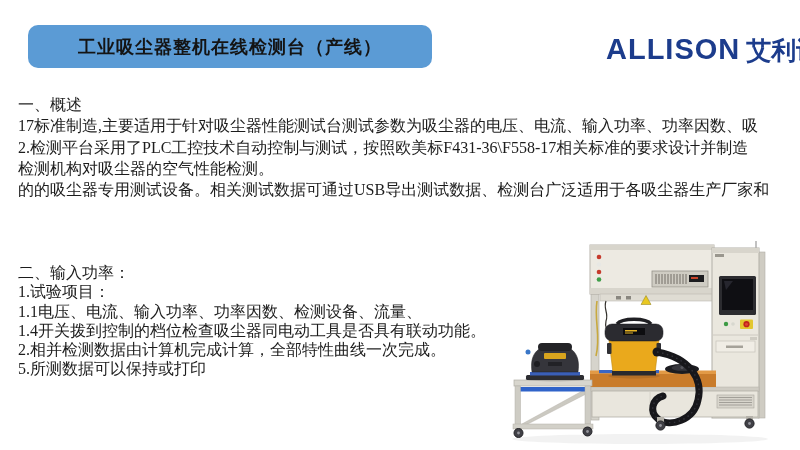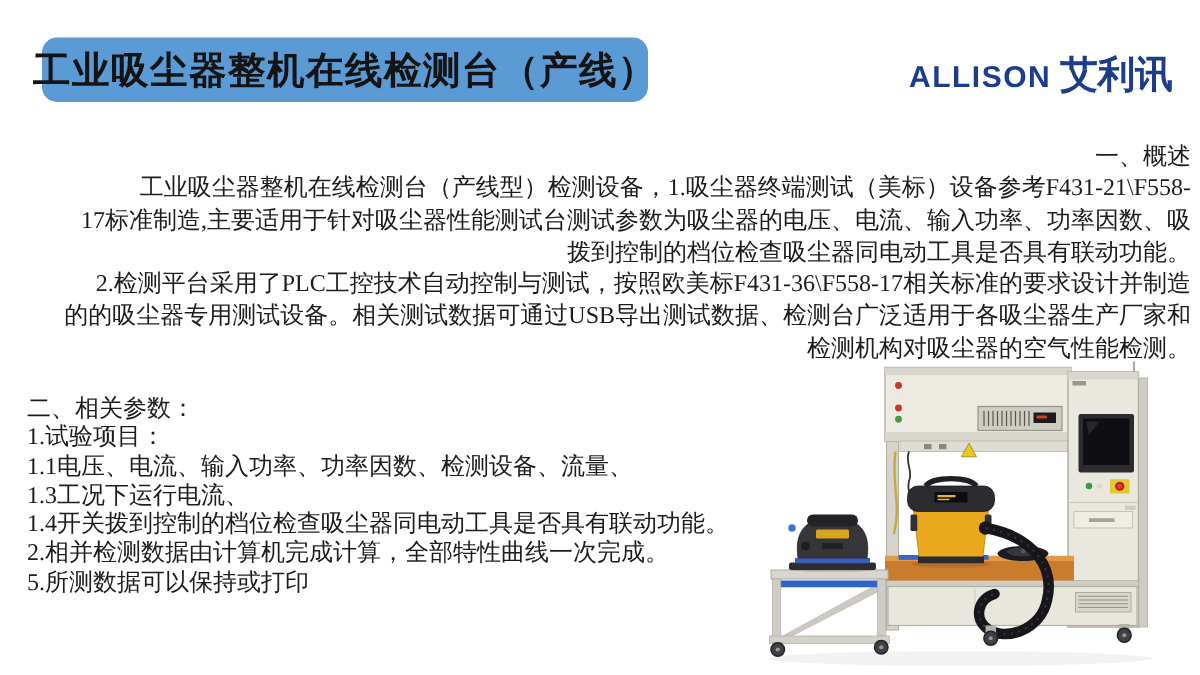--- a/index.html
+++ b/index.html
@@ -1,59 +1,56 @@
 <!DOCTYPE html>
 <html><head>
 <meta charset="utf-8">
 <style>
   html,body{margin:0;padding:0;}
   .page{position:relative;width:800px;height:450px;background:#ffffff;overflow:hidden;
         font-family:"Liberation Serif","DejaVu Serif",serif;}
   .banner{position:absolute;left:28px;top:25px;width:404px;height:43px;background:#5b9bd5;
           border-radius:10px;display:flex;align-items:center;justify-content:center;}
-  .banner span{font-size:25px;font-weight:600;color:#141414;letter-spacing:1px;white-space:nowrap;}
+  .banner span{font-size:18px;font-weight:600;color:#141414;letter-spacing:1px;white-space:nowrap;}
   .logo{position:absolute;left:606px;top:33px;white-space:nowrap;color:#1c3c8c;
         font-family:"Liberation Sans","DejaVu Sans",sans-serif;}
-  .logo .latin{font-size:20px;font-weight:800;letter-spacing:1px;}
+  .logo .latin{font-size:29px;font-weight:800;letter-spacing:1px;}
   .logo .cjk{font-size:25px;font-weight:700;margin-left:6px;}
   .textblock{position:absolute;left:18px;color:#1c1c1c;font-size:16px;}
   .blockA{top:94px;width:776px;}
-  .blockA .tl{line-height:21.3px;height:21.3px;white-space:nowrap;text-align:right;}
+  .blockA .tl{line-height:21.3px;height:21.3px;white-space:nowrap;}
   .blockB{top:263px;width:560px;}
   .blockB .tl{line-height:19.3px;height:19.3px;white-space:nowrap;}
   .photo{position:absolute;left:500px;top:240px;width:300px;height:210px;}
 </style>
 </head>
 <body>
 
 <div class="page">
 
   <div class="banner">
     <span>工业吸尘器整机在线检测台（产线）</span>
   </div>
 
   <div class="logo">
     <span class="latin">ALLISON</span><span class="cjk">艾利讯</span>
   </div>
 
   <div class="textblock blockA">
     <div class="tl">一、概述</div>
-    <div class="tl">　　工业吸尘器整机在线检测台（产线型）检测设备，1.吸尘器终端测试（美标）设备参考F431-21\F558-</div>
     <div class="tl">17标准制造,主要适用于针对吸尘器性能测试台测试参数为吸尘器的电压、电流、输入功率、功率因数、吸</div>
-    <div class="tl">拨到控制的档位检查吸尘器同电动工具是否具有联动功能。</div>
     <div class="tl">2.检测平台采用了PLC工控技术自动控制与测试，按照欧美标F431-36\F558-17相关标准的要求设计并制造</div>
+    <div class="tl">检测机构对吸尘器的空气性能检测。</div>
     <div class="tl">的的吸尘器专用测试设备。相关测试数据可通过USB导出测试数据、检测台广泛适用于各吸尘器生产厂家和</div>
-    <div class="tl">检测机构对吸尘器的空气性能检测。</div>
   </div>
 
   <div class="textblock blockB">
-    <div class="tl">二、相关参数：</div>
+    <div class="tl">二、输入功率：</div>
     <div class="tl">1.试验项目：</div>
     <div class="tl">1.1电压、电流、输入功率、功率因数、检测设备、流量、</div>
-    <div class="tl">1.3工况下运行电流、</div>
     <div class="tl">1.4开关拨到控制的档位检查吸尘器同电动工具是否具有联动功能。</div>
     <div class="tl">2.相并检测数据由计算机完成计算，全部特性曲线一次完成。</div>
     <div class="tl">5.所测数据可以保持或打印</div>
   </div>
 
   <svg class="photo" viewBox="0 0 300 210" xmlns="http://www.w3.org/2000/svg">
 
     <ellipse cx="140" cy="199" rx="128" ry="5" fill="#000000" opacity="0.05"></ellipse>
 
     <line x1="256" y1="1" x2="256" y2="10" stroke="#a8a8a8" stroke-width="1.4"></line>

